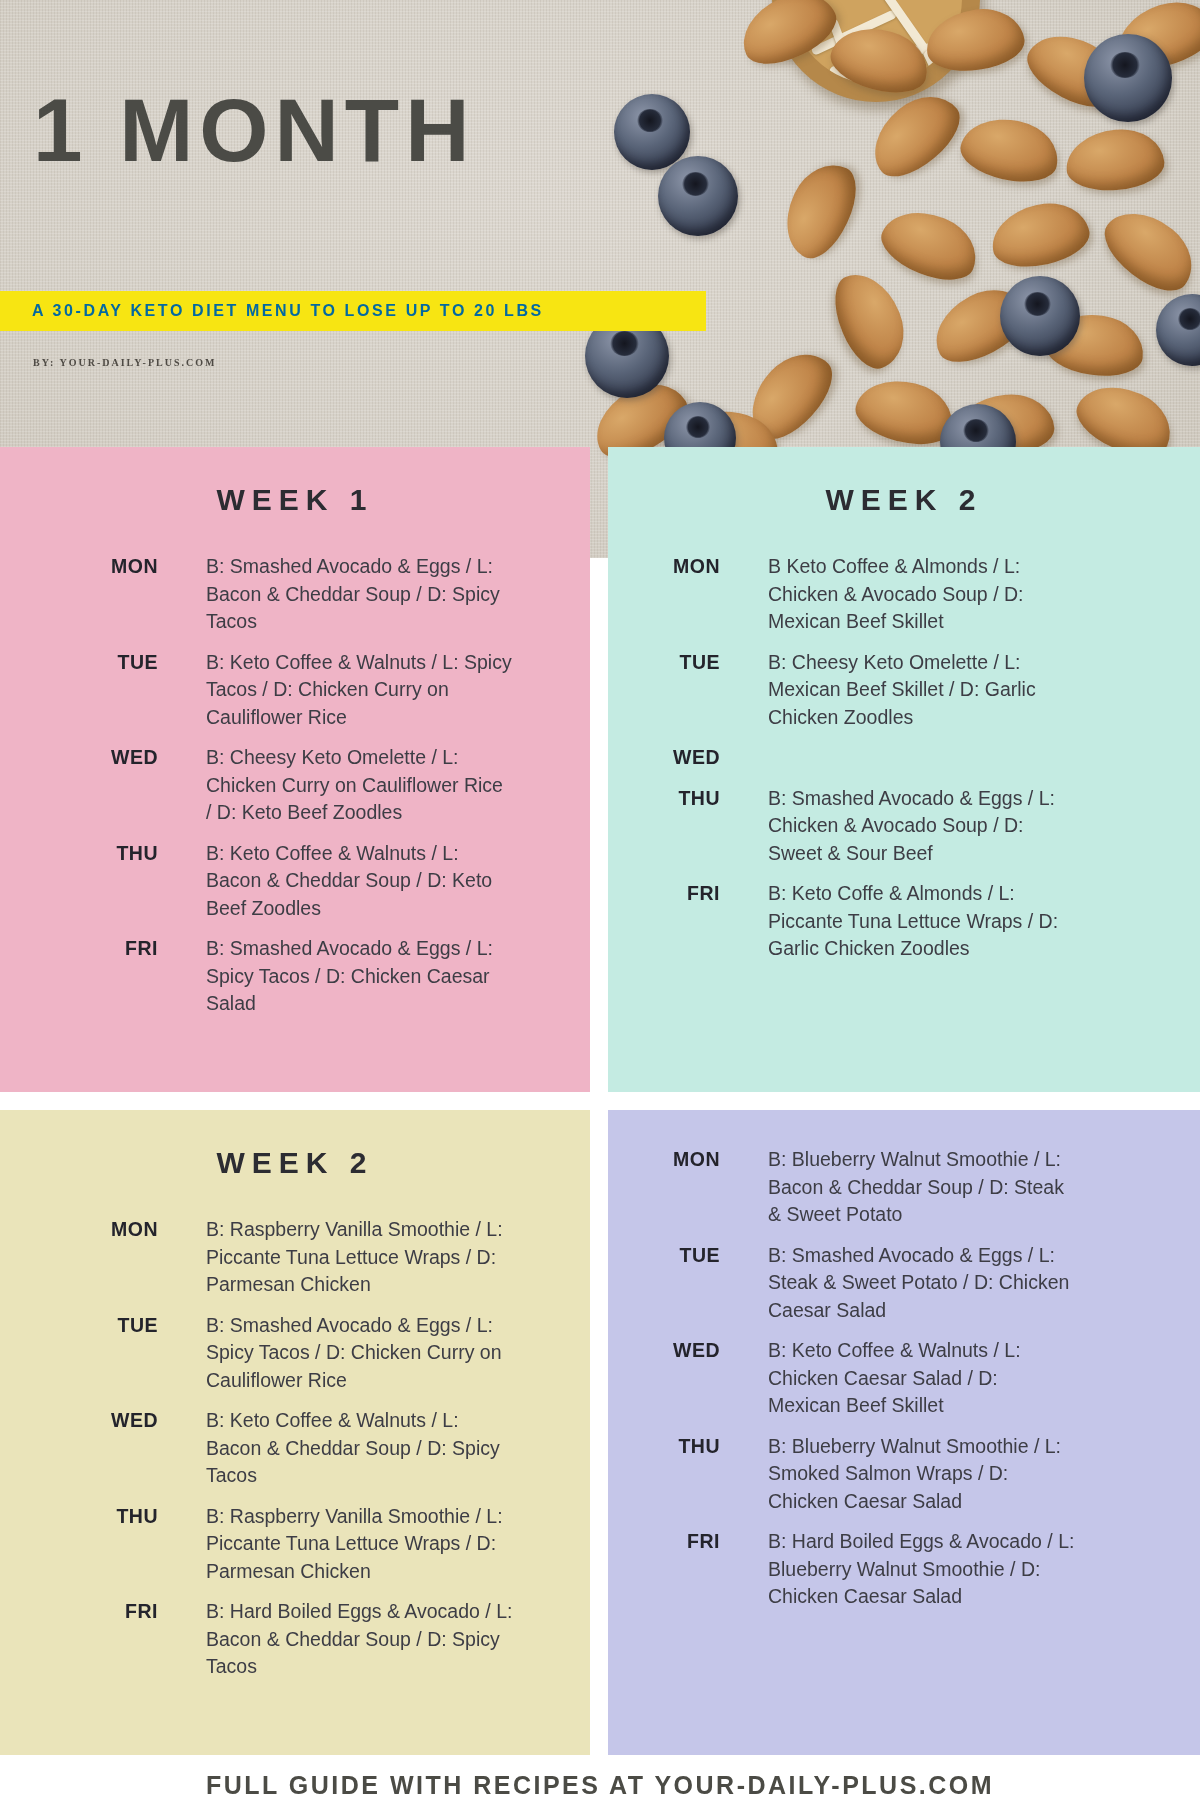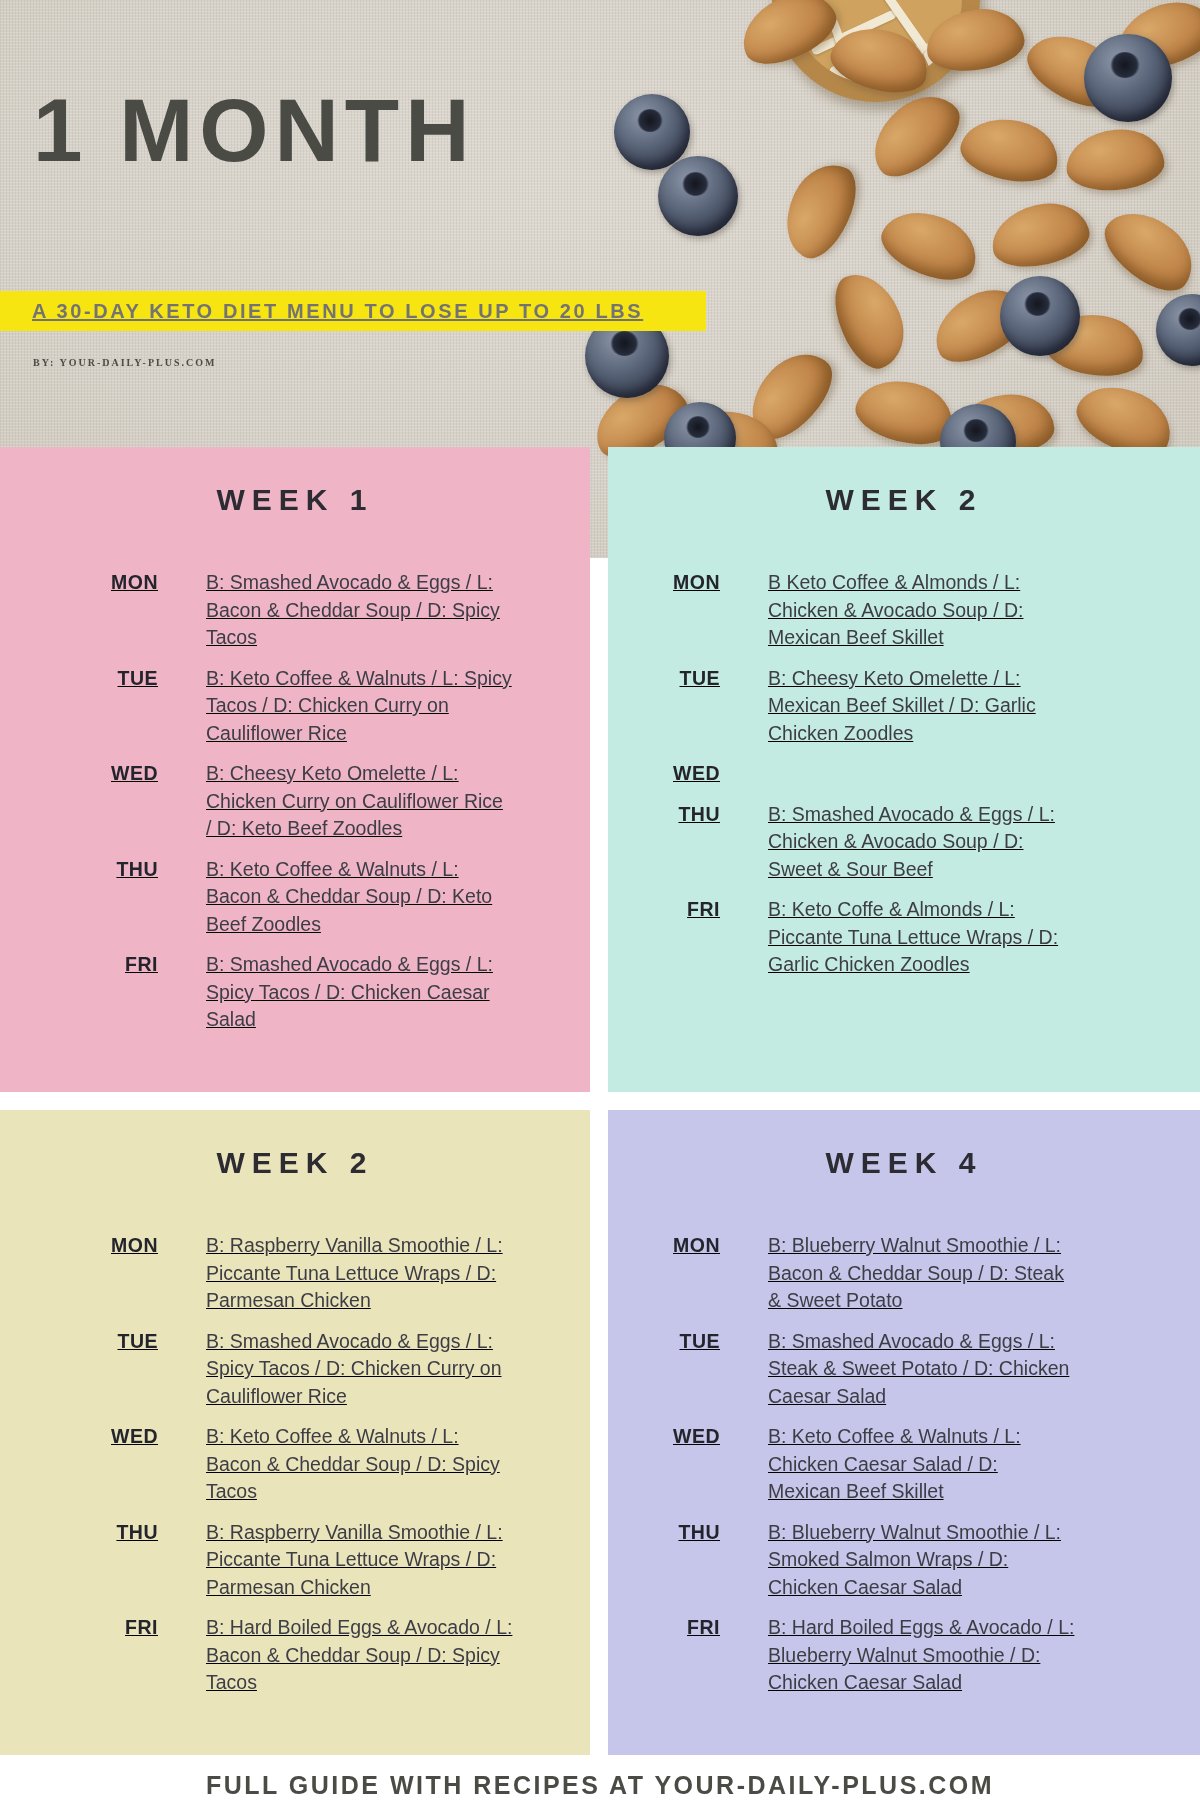--- a/index.html
+++ b/index.html
@@ -26,32 +26,32 @@
         background:#cfa35f;border:18px solid #b5884a;box-sizing:border-box;overflow:hidden;
         box-shadow:4px 8px 12px rgba(100,80,50,.4);}
   .shred{position:absolute;width:92px;height:9px;border-radius:5px;background:#f2e9d4;
          box-shadow:0 1px 2px rgba(140,110,60,.45);}
 
   .hero h1{position:absolute;left:33px;top:82px;margin:0;
            font-size:89px;line-height:96px;font-weight:800;letter-spacing:6px;
            color:#4b4b46;}
   .tagline-bar{position:absolute;left:0;top:291px;width:706px;height:40px;
            display:flex;align-items:center;padding-left:32px;box-sizing:border-box;}
-  .tagline-bar span{font-size:20px;font-weight:700;letter-spacing:2.6px;color:#737373;text-decoration:underline;}
+  .tagline-bar span{font-size:16px;font-weight:700;letter-spacing:2.6px;color:#0369a1;}
   .byline{position:absolute;left:33px;top:357px;font-size:10px;font-weight:700;
            letter-spacing:2px;color:#4e4a44;font-family:Liberation Serif, serif;}
 
   
   .grid{position:absolute;left:0;top:447px;width:1200px;
         display:grid;grid-template-columns:590px 592px;grid-auto-rows:645px;
         column-gap:18px;row-gap:18px;}
   .panel{box-sizing:border-box;height:645px;overflow:hidden;}
   .panel h2{margin:36px 0 0 0;text-align:center;font-size:30px;font-weight:800;
             letter-spacing:7px;color:#2c2c32;}
-  .rows{margin-top:52px;text-decoration:underline;}
+  .rows{margin-top:36px;}
   .row{display:flex;margin-bottom:13px;}
   .day{width:var(--daycol);text-align:right;font-size:19.5px;font-weight:700;
        letter-spacing:.5px;color:#24242c;line-height:27.5px;flex:none;}
   .meals{margin-left:48px;width:382px;font-size:19.5px;line-height:27.5px;
          color:#3d3d45;white-space:pre-line;}
   .col-l{--daycol:158px;}
   .col-r{--daycol:112px;}
 
   
   .footer{position:absolute;left:0;top:1755px;width:1200px;height:45px;
@@ -229,21 +229,20 @@
         <div class="row">
             <div class="day">FRI</div>
             <div class="meals">B: Hard Boiled Eggs &amp; Avocado / L:
 Bacon &amp; Cheddar Soup / D: Spicy
 Tacos</div>
           </div>
       </div>
     </section>
 
     <section class="panel col-r" style="background: rgb(197, 198, 233);">
-      <h2>WEEK 4</h2>
       <div class="rows">
         <div class="row">
             <div class="day">MON</div>
             <div class="meals">B: Blueberry Walnut Smoothie / L:
 Bacon &amp; Cheddar Soup / D: Steak
 &amp; Sweet Potato</div>
           </div>
         <div class="row">
             <div class="day">TUE</div>
             <div class="meals">B: Smashed Avocado &amp; Eggs / L:

